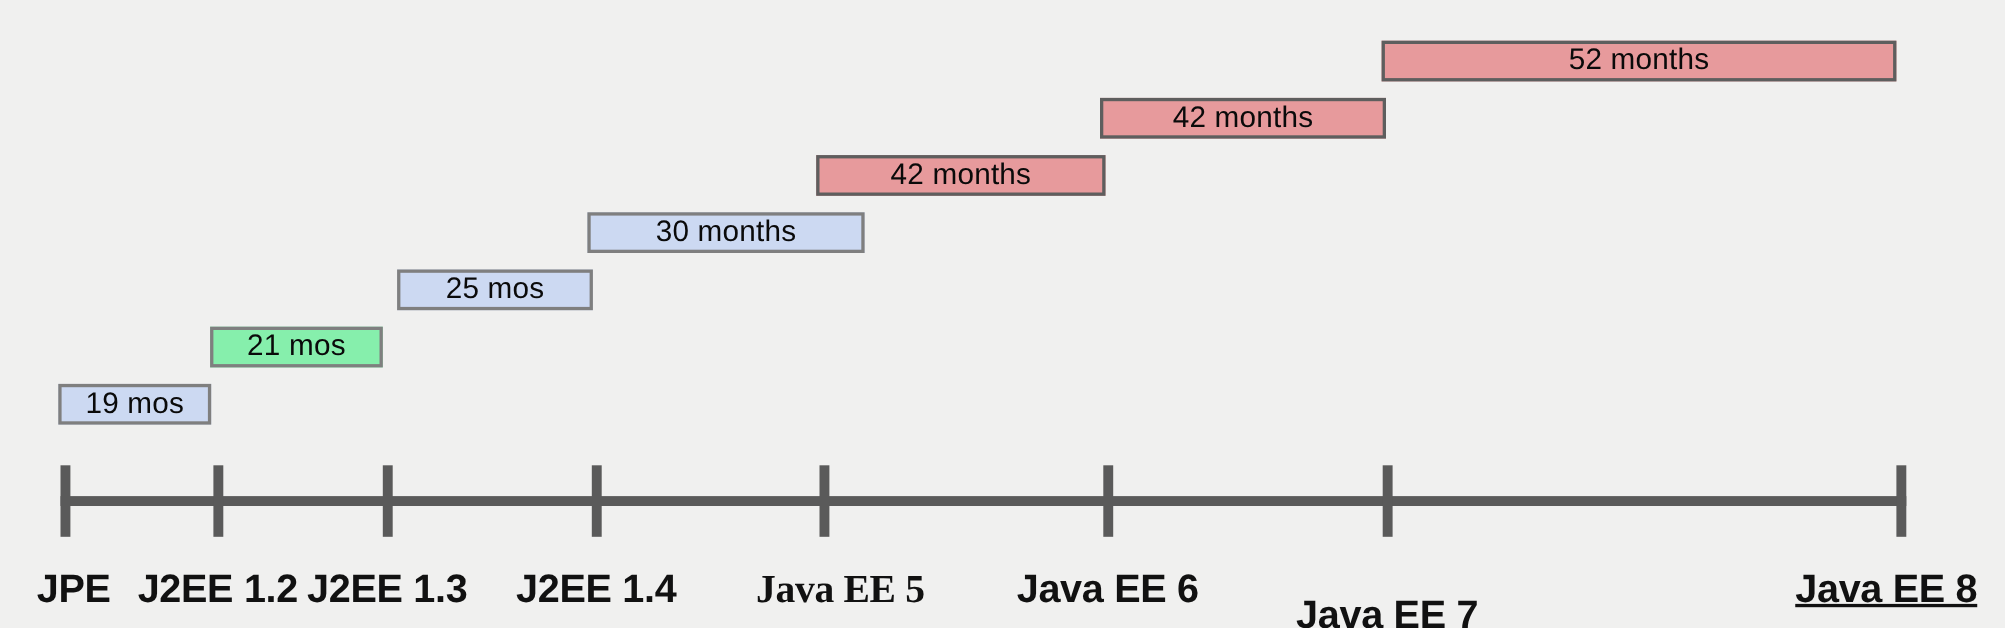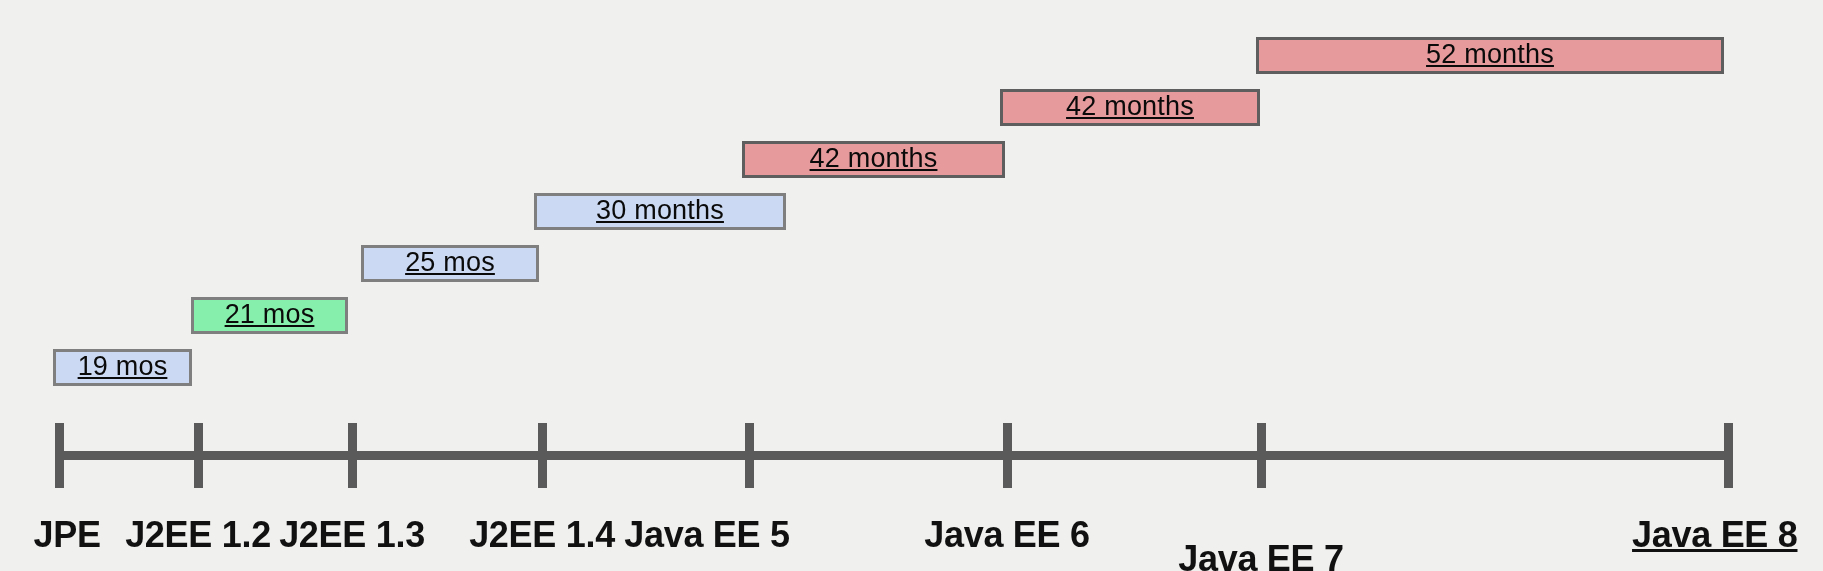--- a/index.html
+++ b/index.html
@@ -23,21 +23,20 @@
     box-sizing: border-box;
     display: flex;
     align-items: center;
     justify-content: center;
     height: 37px;
     border: 3px solid #6b6b6b;
     font-size: 27px;
     color: #0a0a0a;
     letter-spacing: 0.2px;
     white-space: nowrap;
-    text-decoration: underline;
   }
   .bar.blue {
     background: #ccd9f2;
     border-color: #7f7f7f;
   }
   .bar.red {
     background: #e79a9c;
     border-color: #5e5e5e;
   }
   .bar-label {
@@ -105,19 +104,19 @@
       <div class="tick" style="left: 1003px; top: 423px; height: 65px;"></div>
       <div class="tick" style="left: 1257px; top: 423px; height: 65px;"></div>
       <div class="tick" style="left: 1724px; top: 423px; height: 65px;"></div>
     </div>
 
   <div id="tick-labels">
       <div class="tick-label" style="left: 59px; top: 514px; transform: translateX(-38%);">JPE</div>
       <div class="tick-label" style="left: 198px; top: 514px;">J2EE 1.2</div>
       <div class="tick-label" style="left: 352px; top: 514px;">J2EE 1.3</div>
       <div class="tick-label" style="left: 542px; top: 514px;">J2EE 1.4</div>
-      <div class="tick-label" style="left: 707px; top: 514px;">Java EE 5</div>
+      <div class="tick-label" style="left: 764px; top: 514px; font-family: Liberation Serif, serif;">Java EE 5</div>
       <div class="tick-label" style="left: 1007px; top: 514px;">Java EE 6</div>
       <div class="tick-label" style="left: 1261px; top: 538px; text-align: center;">Java EE 7</div>
       <div class="tick-label" style="left: 1728px; top: 514px; transform: translateX(-58%); text-decoration: underline;">Java EE 8</div>
     </div>
 
 </div>
 
 </body></html>

